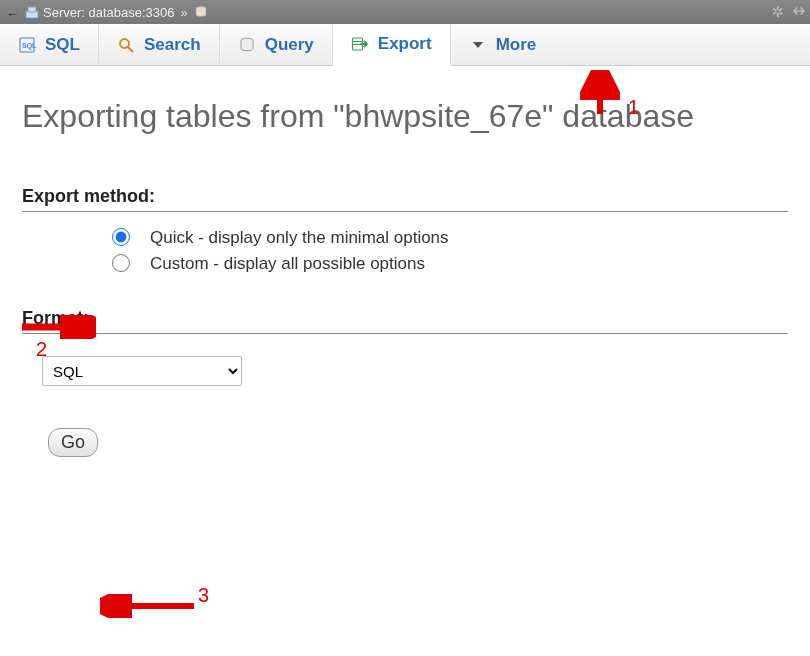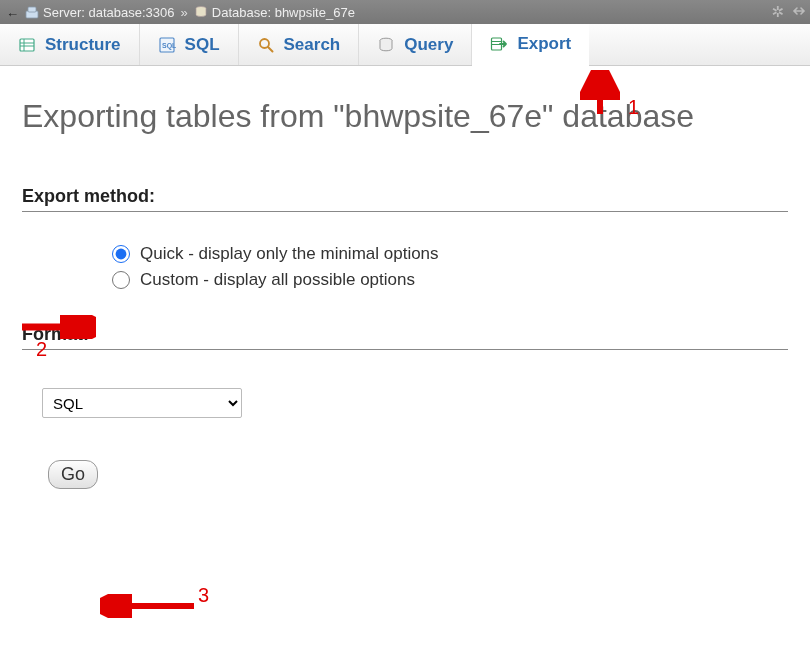--- a/index.html
+++ b/index.html
@@ -89,31 +89,30 @@
   line-height: 1.25;
   margin-bottom: 50px;
 }
 
 .section-title {
   font-size: 18px;
   font-weight: 700;
   color: #222;
   border-bottom: 1px solid #888;
   padding-bottom: 4px;
-  margin-bottom: 32px;
+  margin-bottom: 16px;
 }
 
 .radios { margin-left: 90px; margin-bottom: 34px; }
 .radio-row {
   display: flex;
-  align-items: center;
   font-size: 17px;
   color: #333;
   margin-bottom: 6px;
-  gap: 10px;
+  gap: 20px;
   cursor: pointer;
 }
 .radio-row input { width: 18px; height: 18px; accent-color: #1b6ef3; }
 
 .format-select {
   margin-top: 6px;
   margin-left: 20px;
   width: 200px;
   height: 30px;
   font-size: 15px;
@@ -159,46 +158,34 @@
       </svg>
   </span>
   <span>Server: database:3306</span>
   <span class="sep">»</span>
   <span class="crumb-icon">
     <svg width="14" height="14" viewBox="0 0 14 14">
         <ellipse cx="7" cy="3.5" rx="5" ry="2" fill="#e6e0c7" stroke="#a99" stroke-width="0.7"></ellipse>
         <path d="M2 3.5 v6 a5 2 0 0 0 10 0 v-6" fill="#e6e0c7" stroke="#a99" stroke-width="0.7"></path>
       </svg>
   </span>
-  <span>Database: bhwpsite_67e</span>
   <div class="right-icons">
     <span class="gear">✲</span>
     <span class="collapse">
       <svg width="14" height="14" viewBox="0 0 14 14">
           <path d="M2 7 h10 M5 4 l-3 3 3 3 M9 4 l3 3 -3 3" stroke="#bbb" stroke-width="1.6" fill="none" stroke-linecap="round"></path>
         </svg>
     </span>
   </div>
 </div>
 
 <div class="tabs">
   <div class="tab">
     <span class="tab-icon">
       <svg width="18" height="18" viewBox="0 0 18 18">
-          <rect x="2" y="3" width="14" height="12" rx="1" fill="#fff" stroke="#4a8" stroke-width="1.2"></rect>
-          <line x1="2" y1="7" x2="16" y2="7" stroke="#4a8"></line>
-          <line x1="2" y1="10" x2="16" y2="10" stroke="#4a8"></line>
-          <line x1="6" y1="3" x2="6" y2="15" stroke="#4a8"></line>
-        </svg>
-    </span>
-    <span>Structure</span>
-  </div>
-  <div class="tab">
-    <span class="tab-icon">
-      <svg width="18" height="18" viewBox="0 0 18 18">
           <rect x="2" y="2" width="14" height="14" rx="1" fill="#eef4fb" stroke="#4d85c6" stroke-width="1.1"></rect>
           <text x="4" y="12" font-size="7" fill="#4d85c6" font-family="Arial">SQL</text>
         </svg>
     </span>
     <span>SQL</span>
   </div>
   <div class="tab">
     <span class="tab-icon">
       <svg width="18" height="18" viewBox="0 0 18 18">
           <circle cx="7.5" cy="7.5" r="4.5" fill="none" stroke="#c98a2d" stroke-width="1.8"></circle>
@@ -219,20 +206,28 @@
   <div class="tab active">
     <span class="tab-icon">
       <svg width="18" height="18" viewBox="0 0 18 18">
           <rect x="1.5" y="3" width="10" height="12" rx="1" fill="#fff" stroke="#3a9c5a" stroke-width="1.2"></rect>
           <line x1="1.5" y1="6.5" x2="11.5" y2="6.5" stroke="#3a9c5a"></line>
           <line x1="1.5" y1="9.5" x2="11.5" y2="9.5" stroke="#3a9c5a"></line>
           <path d="M10 9 h6 M13.5 6.5 L16 9 13.5 11.5" fill="none" stroke="#3a9c5a" stroke-width="1.8" stroke-linecap="round" stroke-linejoin="round"></path>
         </svg>
     </span>
     <span>Export</span>
+  </div>
+  <div class="tab">
+    <span class="tab-icon">
+      <svg width="14" height="14" viewBox="0 0 14 14">
+          <path d="M2 4 L7 10 L12 4 Z" fill="#555"></path>
+        </svg>
+    </span>
+    <span>More</span>
   </div>
 </div>
 
 <div class="content">
   <h1 class="page-title">Exporting tables from "bhwpsite_67e" database</h1>
 
   <div class="section-title">Export method:</div>
   <div class="radios">
     <label class="radio-row">
       <input type="radio" name="em" checked="" style="">

